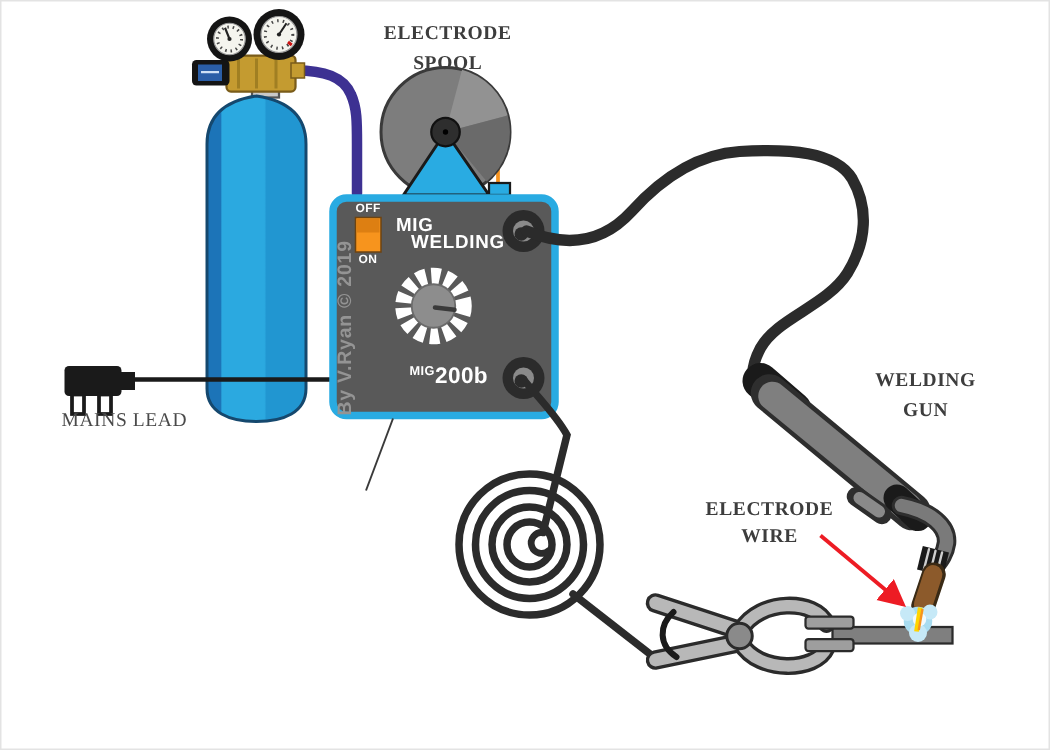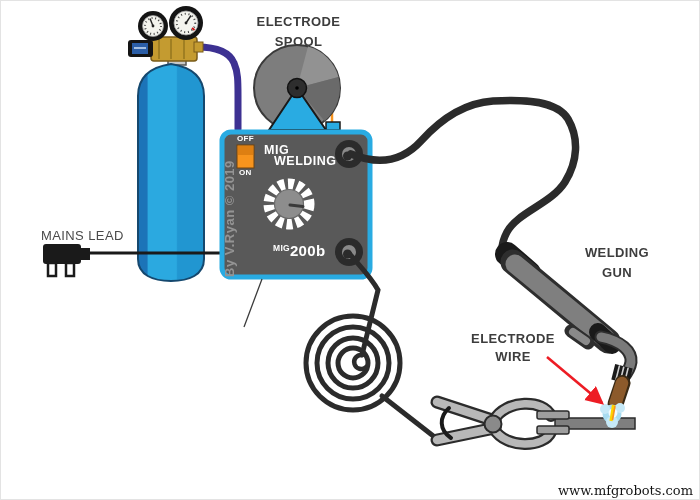--- a/index.html
+++ b/index.html
@@ -1,20 +1,20 @@
 <!DOCTYPE html>
 <html><head>
 <meta charset="utf-8">
 <style>
   html,body{margin:0;padding:0;background:#fff;}
   .stage{position:relative;width:700px;height:500px;background:#ffffff;border:1px solid #e3e3e3;box-sizing:border-box;overflow:hidden;font-family:"Liberation Sans",sans-serif;}
   .layer{position:absolute;left:0;top:0;}
-  .lbl{position:absolute;font-family:Liberation Sans, sans-serif;font-size:13px;color:#3d3d3d;letter-spacing:.4px;white-space:pre-line;line-height:1.45;}
+  .lbl{position:absolute;font-family:Liberation Serif, serif;font-size:13px;color:#3d3d3d;letter-spacing:.4px;white-space:pre-line;line-height:1.45;}
   .lbl.bold{font-weight:bold;}
-  .lbl.reg{color:#4a4a4a;font-weight:normal;}
+  .lbl.reg{color:#4a4a4a;font-weight:normal;margin-top:44px;}
   .lbl.center{text-align:center;}
   .panel-text{position:absolute;color:#fff;font-weight:bold;font-family:"Liberation Sans",sans-serif;}
   .byline{position:absolute;left:221px;top:276px;transform:rotate(-90deg);transform-origin:0 0;width:142px;font-size:13px;font-weight:bold;color:#949494;letter-spacing:.5px;font-family:"Liberation Sans",sans-serif;}
   .model .prefix{font-size:8.5px;font-weight:bold;position:relative;top:-5px;letter-spacing:.3px;}
   .model .num{font-size:15px;font-weight:bold;letter-spacing:.3px;}
   .watermark{position:absolute;right:6px;bottom:1px;font-family:"DejaVu Serif",serif;font-size:13px;color:#141414;}
 </style>
 </head>
 <body>
 
@@ -184,14 +184,13 @@
   <div class="lbl bold center" style="left:462px;top:329px;width:100px;line-height:1.35;">ELECTRODE
 WIRE</div>
 
   <div class="panel-text" style="left:263px;top:142px;font-size:12.5px;letter-spacing:.5px;">MIG</div>
   <div class="panel-text" style="left:273px;top:153px;font-size:12.5px;letter-spacing:.5px;">WELDING</div>
   <div class="panel-text" style="left:236px;top:133px;font-size:8px;letter-spacing:.3px;">OFF</div>
   <div class="panel-text" style="left:238px;top:167px;font-size:8px;letter-spacing:.3px;">ON</div>
   <div class="panel-text model" style="left:272px;top:241px;"><span class="prefix">MIG</span><span class="num">200b</span></div>
   <div class="byline">By V.Ryan © 2019</div>
 
-  <div class="watermark">www.mfgrobots.com</div>
 </div>
 
 </body></html>

